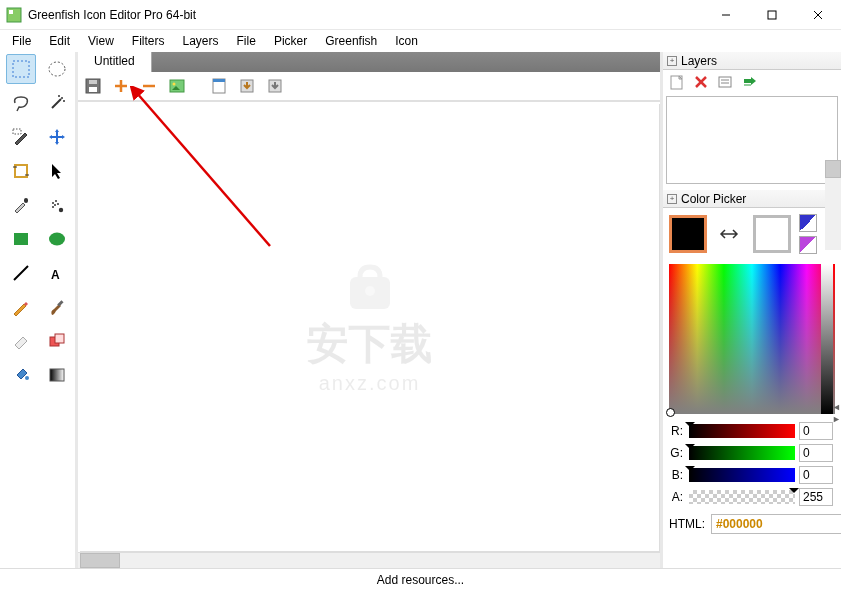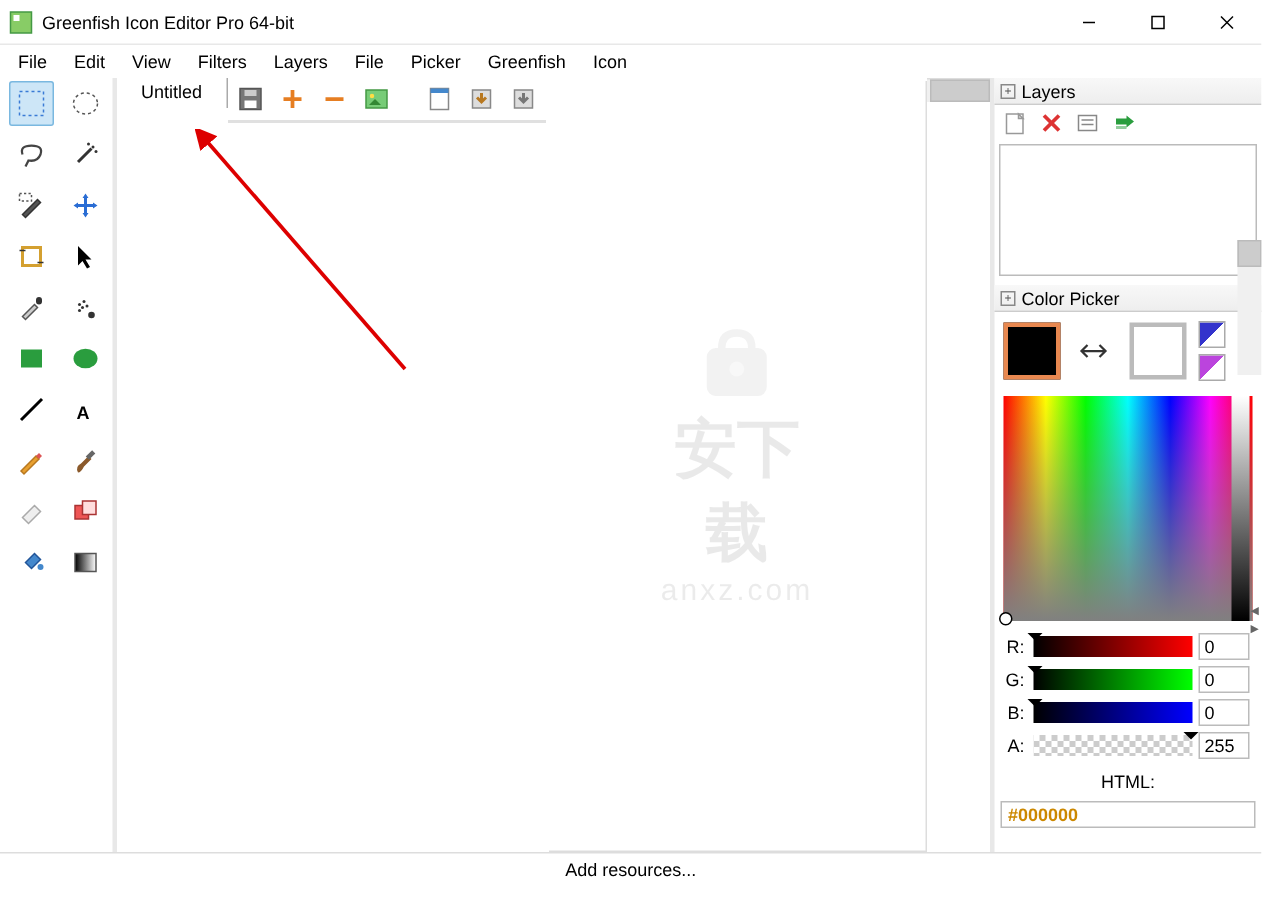--- a/index.html
+++ b/index.html
@@ -14,21 +14,21 @@
 
 .menubar { height: 22px; display: flex; align-items: center; padding: 0 4px; gap: 2px; }
 .menu-item { padding: 2px 8px; }
 
 .main { display: flex; height: 516px; }
 
 .tools { width: 78px; border-right: 3px solid #e8e8e8; padding: 2px 6px; display: grid; grid-template-columns: 32px 32px; grid-auto-rows: 32px; gap: 2px 4px; align-content: start; }
 .tool { width: 30px; height: 30px; display: flex; align-items: center; justify-content: center; border: 1px solid transparent; border-radius: 2px; }
 .tool.sel { background: #cde6f7; border-color: #7ab8e0; }
 
-.center { flex: 1; display: flex; flex-direction: row; position: relative; }
+.center { flex: 1; display: flex; flex-direction: column; position: relative; }
 .tabs { height: 20px; display: flex; background: linear-gradient(#888,#777); }
 .tab { padding: 2px 16px; background: #fff; color: #000; border-right: 1px solid #aaa; }
 
 .ctoolbar { height: 30px; display: flex; align-items: center; padding: 0 4px; gap: 6px; border-bottom: 2px solid #e0e0e0; }
 .ctb { width: 22px; height: 22px; display: flex; align-items: center; justify-content: center; }
 
 .canvas-area { flex: 1; background: #fff; position: relative; border-right: 1px solid #ddd; border-bottom: 1px solid #ddd; margin: 2px 0 0 2px; }
 .hscroll { height: 16px; background: #f0f0f0; border-top: 1px solid #ddd; display: flex; }
 .hscroll-thumb { width: 40px; height: 100%; background: #ccc; border: 1px solid #bbb; margin-left: 2px; }
 .watermark { position: absolute; top: 50%; left: 50%; transform: translate(-50%,-50%); opacity: 0.12; text-align: center; }
@@ -64,21 +64,21 @@
 .sliders .lbl { text-align: right; padding-right: 2px; }
 .slider { height: 14px; position: relative; }
 .slider.r { background: linear-gradient(to right,#000,#f00); }
 .slider.g { background: linear-gradient(to right,#000,#0f0); }
 .slider.b { background: linear-gradient(to right,#000,#00f); }
 .slider.a { background: repeating-conic-gradient(#ccc 0 25%,#fff 0 50%) 0 0/8px 8px; }
 .slider::before { content:""; position:absolute; top:-2px; left:-4px; width:0; height:0; border:5px solid transparent; border-top-color:#000; }
 .slider.a::before { left: auto; right: -4px; }
 .valbox { width: 34px; height: 18px; border: 1px solid #bbb; padding: 0 3px; background: #fff; }
 
-.htmlrow { display: flex; align-items: center; gap: 6px; padding: 4px 6px; flex-direction: column; }
+.htmlrow { display: flex; align-items: center; gap: 6px; padding: 4px 6px; }
 .htmlbox { flex: 1; height: 20px; border: 1px solid #bbb; padding: 1px 4px; color: #c80; font-weight: 600; }
 
 .status { height: 22px; border-top: 1px solid #ddd; display: flex; align-items: center; padding: 0 6px; justify-content: center; }
 
 svg.arrow { position: absolute; top: 86px; left: 130px; pointer-events: none; z-index: 50; }
 </style>
 </head>
 <body>
 
 <div class="titlebar">

